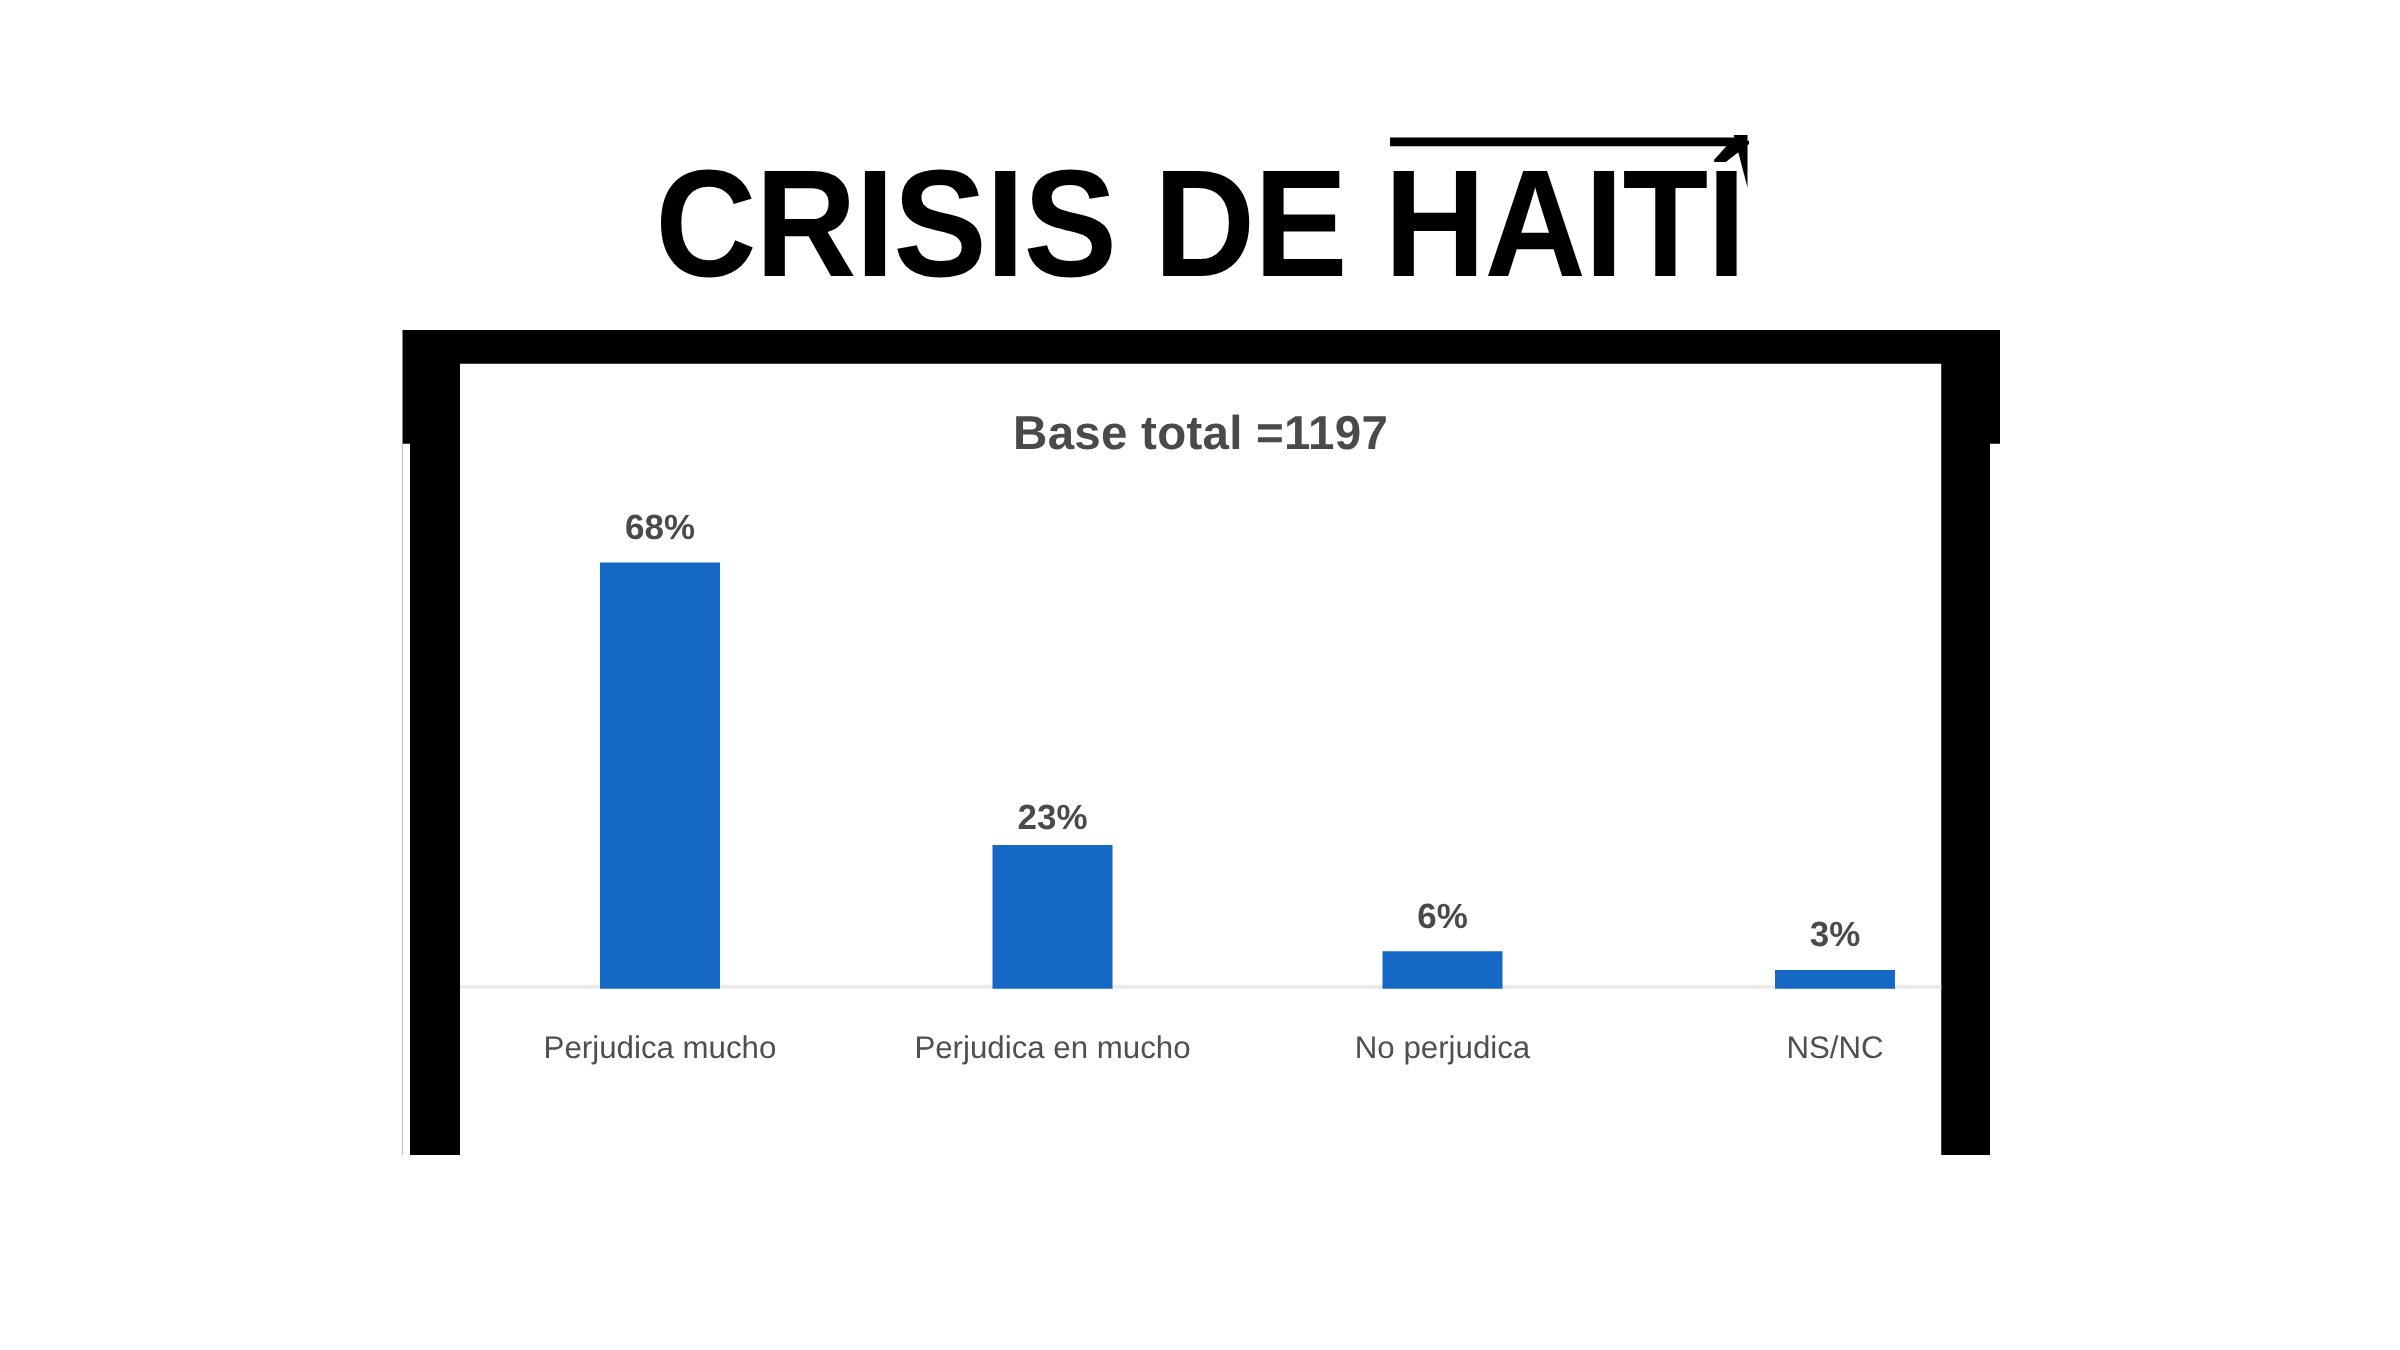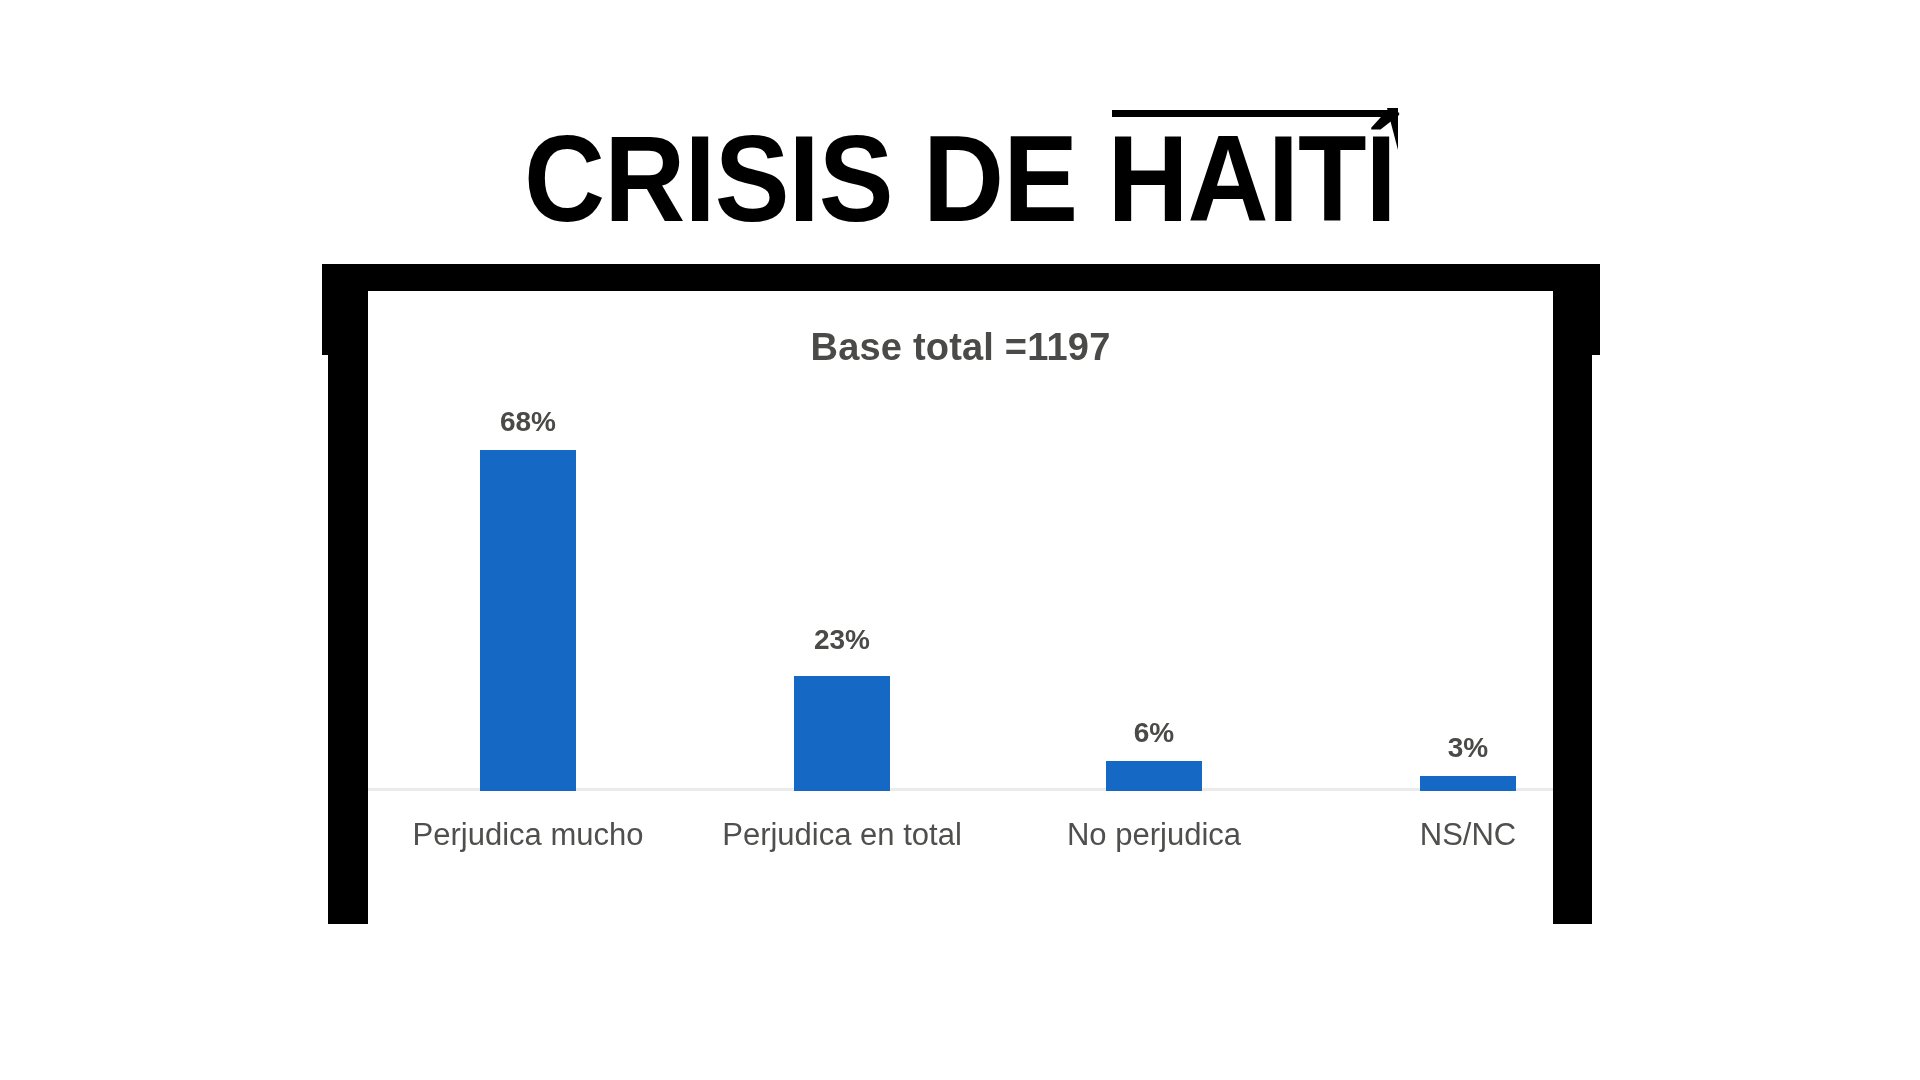--- a/index.html
+++ b/index.html
@@ -142,21 +142,21 @@
     color: #4a4a48;
     white-space: nowrap;
   }
   .cat-label {
     position: absolute;
     left: 50%;
     transform: translateX(-50%);
     bottom: -62px;
     font-family: "Liberation Sans", sans-serif;
     font-weight: normal;
-    font-size: 31px;
+    font-size: 25px;
     color: #4f4f4d;
     white-space: nowrap;
   }
 
   #axis-line {
     position: absolute;
     left: 0;
     bottom: 92px;
     width: 1185px;
     height: 3px;
@@ -186,23 +186,23 @@
       <div class="bar-col">
         <div class="bar" id="bar-0" style="height: 340.68px; background: rgb(21, 104, 195);"></div>
         <div class="bar-value" id="val-0" style="bottom: 352.68px;">68%</div>
       </div>
       <div class="cat-label">Perjudica mucho</div>
     </div>
 
     <div class="bar-group" style="left:326px;">
       <div class="bar-col">
         <div class="bar" id="bar-1" style="height: 115.23px; background: rgb(21, 104, 195);"></div>
-        <div class="bar-value" id="val-1" style="bottom: 135px; margin-top: 30px;">23%</div>
-      </div>
-      <div class="cat-label">Perjudica en total</div>
+        <div class="bar-value" id="val-1" style="bottom: 121px; margin-top: 30px;">23%</div>
+      </div>
+      <div class="cat-label">Perjudica en mucho</div>
     </div>
 
     <div class="bar-group" style="left:638px;">
       <div class="bar-col">
         <div class="bar" id="bar-2" style="height: 30.06px; background: rgb(21, 104, 195);"></div>
         <div class="bar-value" id="val-2" style="bottom: 42.06px;">6%</div>
       </div>
       <div class="cat-label">No perjudica</div>
     </div>
 

